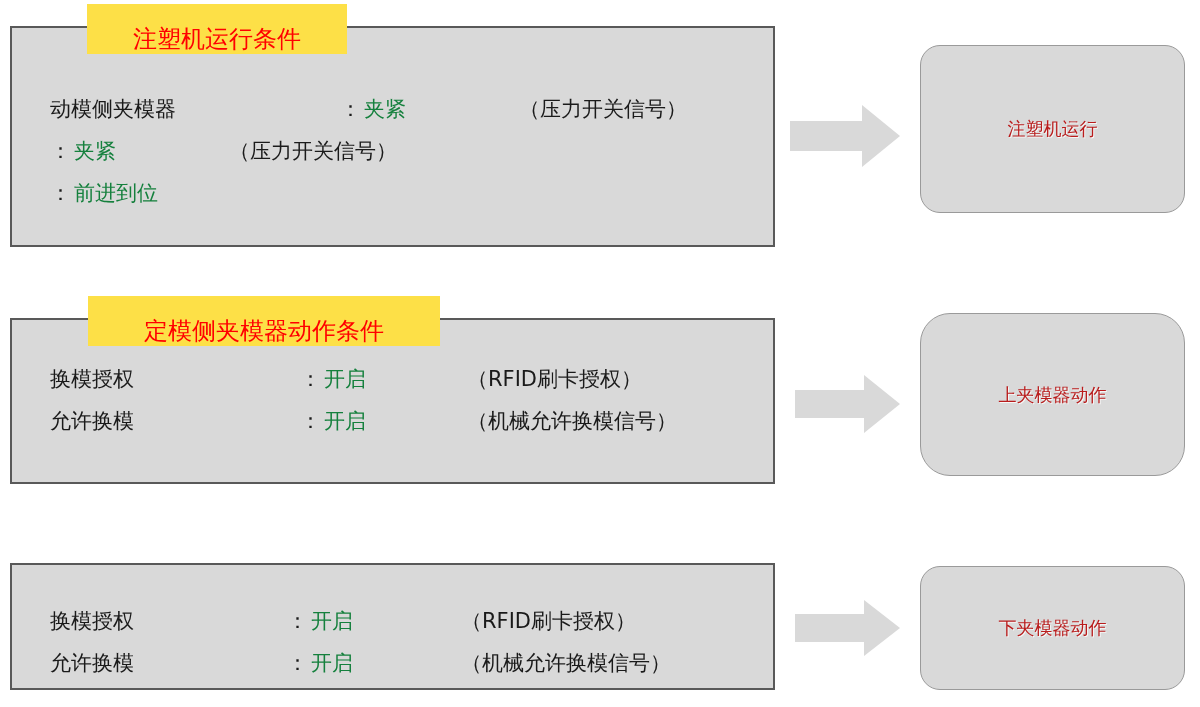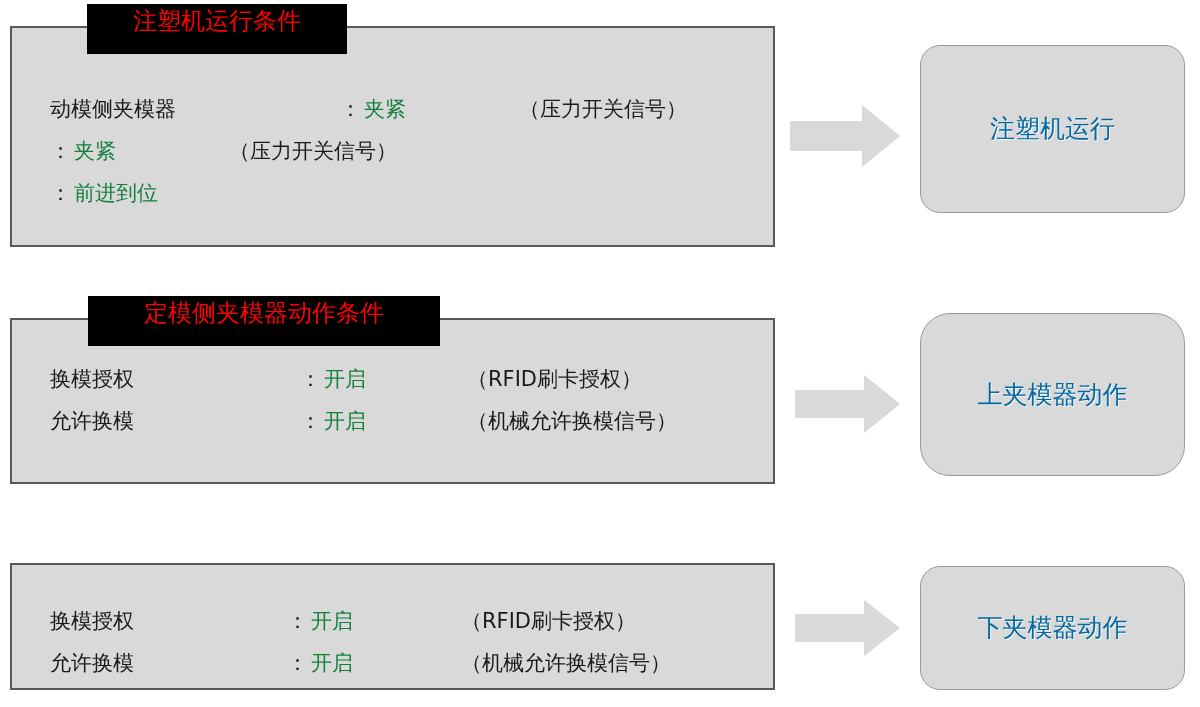--- a/index.html
+++ b/index.html
@@ -33,24 +33,24 @@
     position: absolute;
     left: 0;
     box-sizing: border-box;
     background: #d9d9d9;
     border: 2px solid #595959;
     width: 100%;
   }
 
   .cond-title-box {
     position: absolute;
-    background: #000000;
+    background: #fde047;
     z-index: 3;
     display: flex;
-    align-items: flex-start;
+    align-items: flex-end;
     justify-content: center;
   }
 
   .cond-title-text {
     color: #ff0000;
     font-size: 24px;
     line-height: 30px;
     font-weight: 400;
     white-space: nowrap;
     font-family: "DejaVu Sans", "Liberation Sans", sans-serif;
@@ -102,23 +102,23 @@
     box-sizing: border-box;
     background: #d9d9d9;
     border: 1.5px solid #9a9a9a;
     border-radius: 20px;
     display: flex;
     align-items: center;
     justify-content: center;
     z-index: 2;
   }
   .result-label {
-    font-size: 25px;
+    font-size: 18px;
     line-height: 30px;
-    color: #0369a1;
+    color: #b91c1c;
     white-space: nowrap;
     text-shadow: 1px 1px 0 rgba(255,255,255,0.75);
   }
 </style>
 </head>
 <body>
 
 <div id="diagram">
 
   <div class="cond-group" style="left:10px; top:26px; width:765px; height:221px;">

